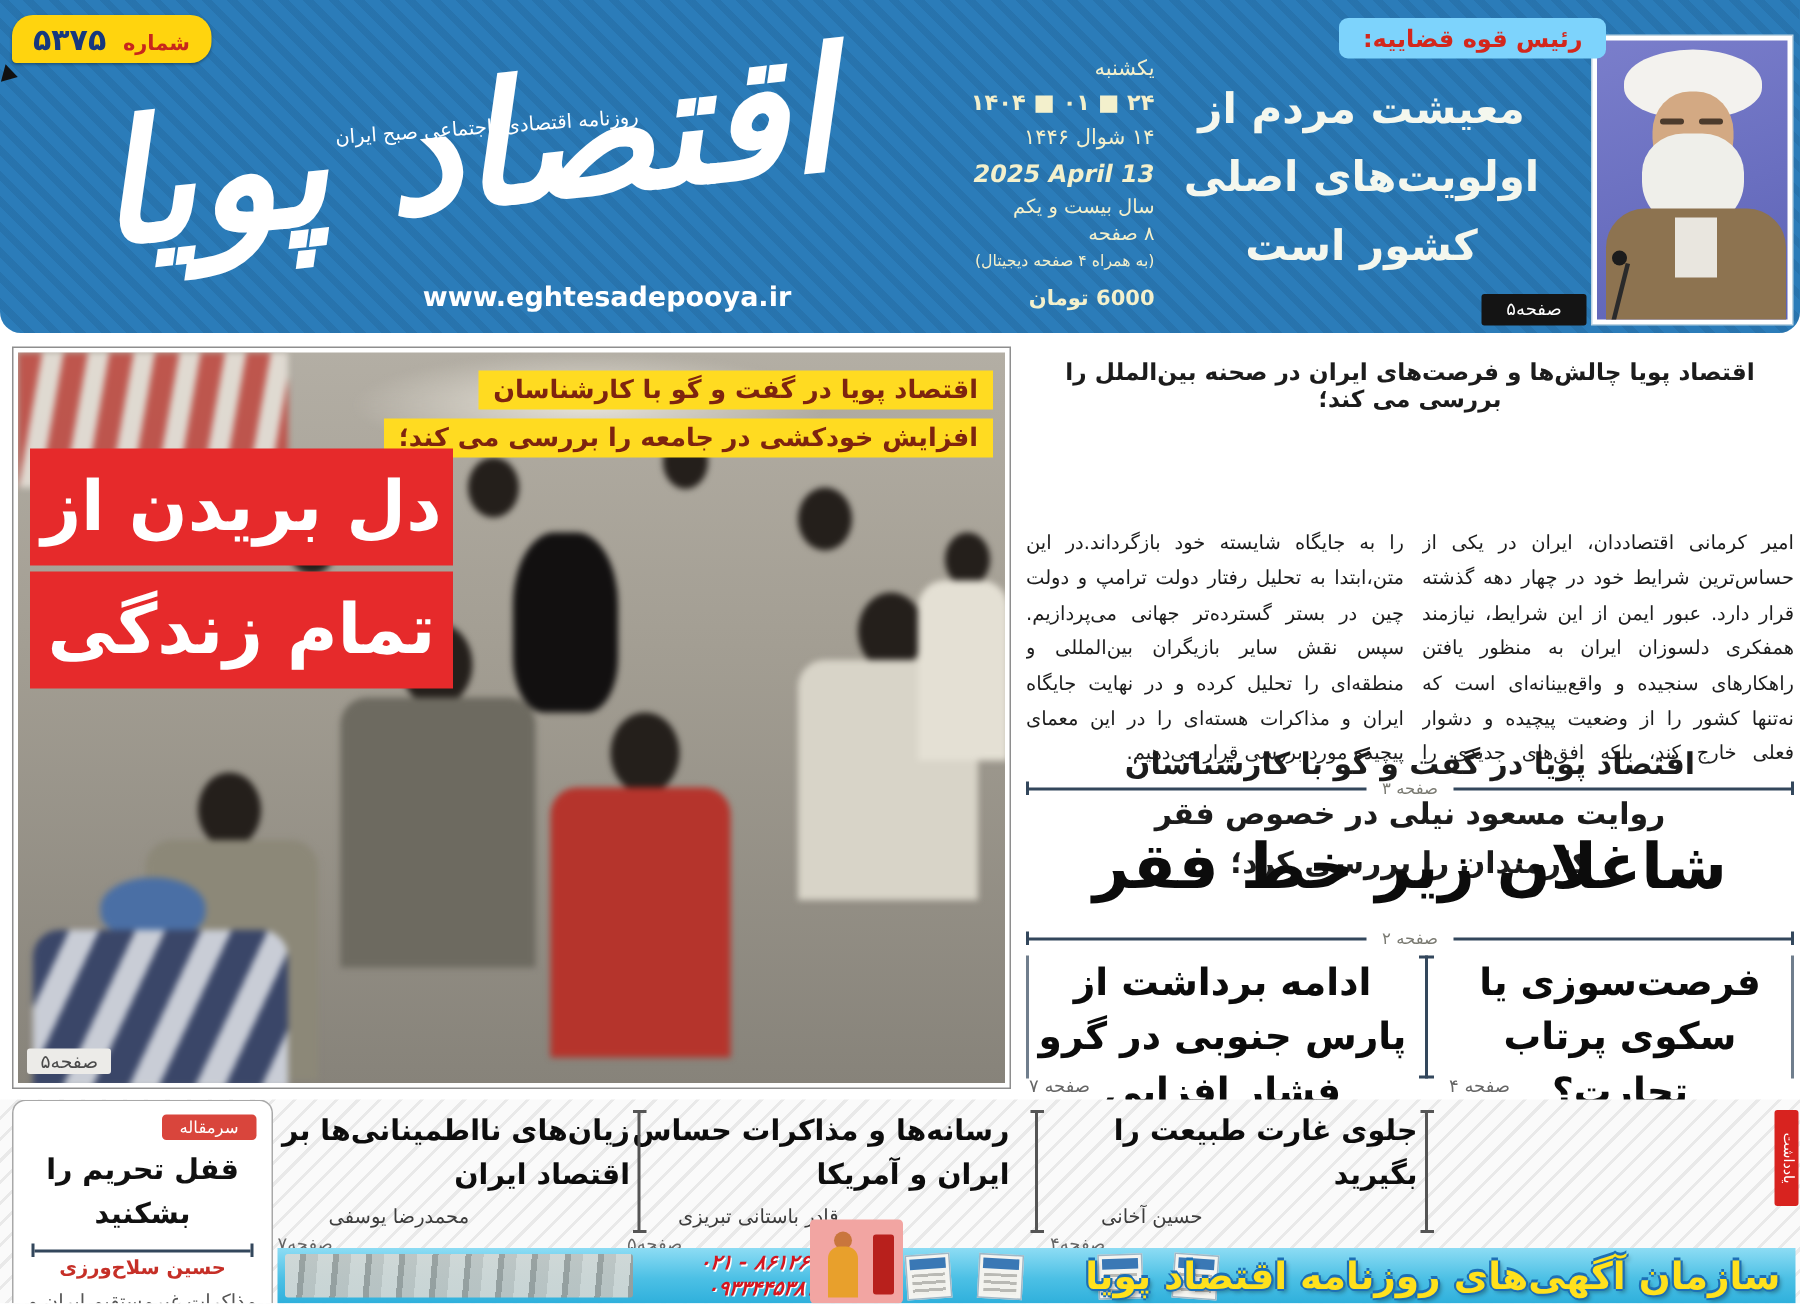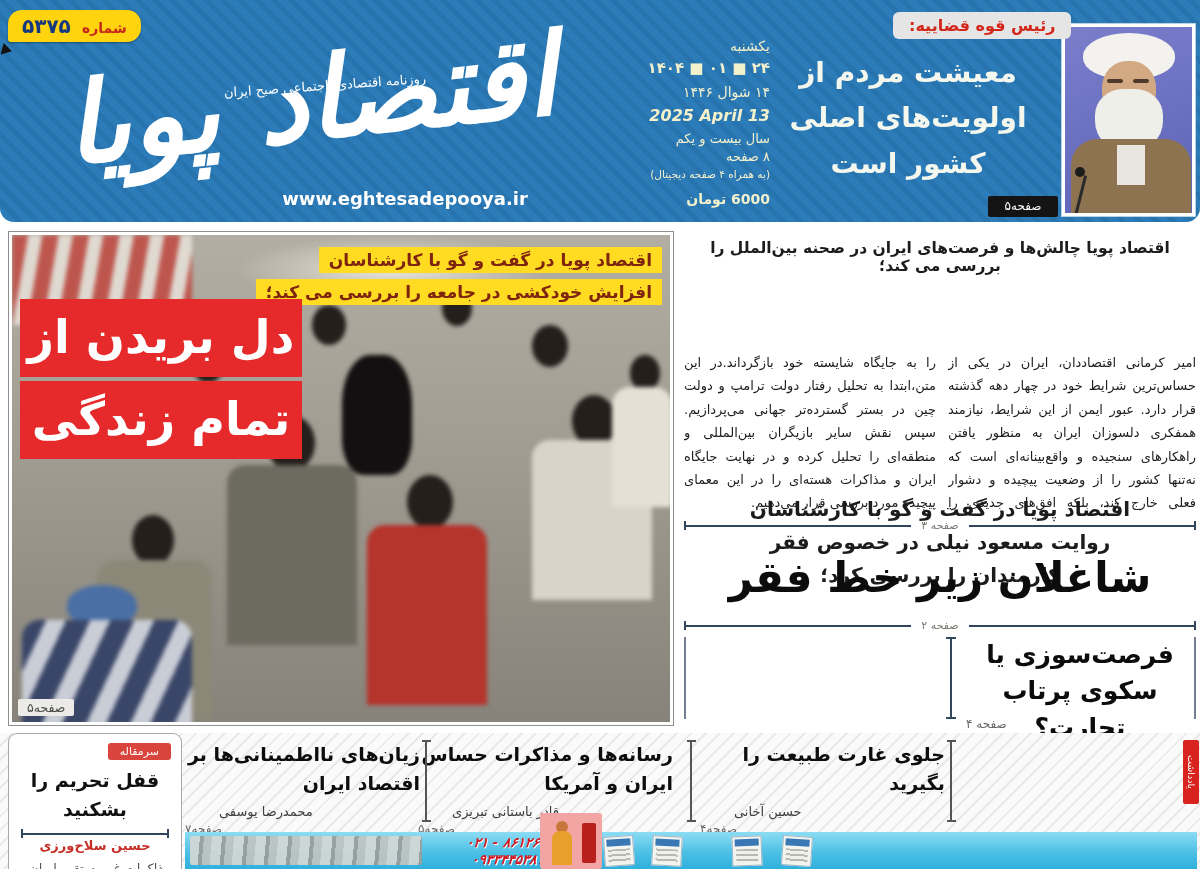--- a/index.html
+++ b/index.html
@@ -30,21 +30,21 @@
   .d-weekday { font-size:14px; }
   .d-fa { font-size:15px; font-weight:bold; margin-top:2px; }
   .d-hijri { font-size:14px; margin-top:2px; }
   .d-greg { font-size:16px; font-weight:bold; direction:ltr; text-align:right; margin-top:2px; font-style:italic; }
   .d-year { font-size:13px; margin-top:2px; }
   .d-pages { font-size:13px; }
   .d-digital { font-size:10.5px; }
   .d-price { font-size:14px; font-weight:bold; margin-top:7px; }
 
   
-  .jud-badge { position:absolute; left:893px; top:12px; background:#e5e5e5; color:#d3271c;
+  .jud-badge { position:absolute; left:893px; top:12px; background:#7dd3fc; color:#d3271c;
     font-size:16px; font-weight:bold; padding:4px 16px; border-radius:6px; z-index:5; }
   .jud-headline { position:absolute; left:760px; top:50px; width:296px; color:#f4f7ee;
     font-size:28px; font-weight:bold; text-align:center; line-height:1.62; }
   .jud-pagebadge { position:absolute; left:988px; top:196px; width:70px; height:21px; background:#141414;
     color:#fff; font-size:12px; text-align:center; line-height:21px; border-radius:2px; }
   .cleric-frame { position:absolute; left:1062px; top:24px; width:133px; height:192px; background:#fff;
     padding:3px; box-shadow:0 0 0 1px #bcd3e2; }
   .cleric { position:relative; width:100%; height:100%; overflow:hidden;
     background:linear-gradient(160deg,#7a7ecb 0%, #6a6fc0 55%, #5d63b5 100%); }
   .cleric .turban { position:absolute; left:18px; top:6px; width:92px; height:46px; background:#f3f2ee; border-radius:50% 50% 45% 45%; }
@@ -277,20 +277,24 @@
       <span class="cap"></span>
         <span class="ln"></span>
       <span class="lab">صفحه ۲</span>
       <span class="ln"></span>
         <span class="cap"></span>
     </div>
 
     <div class="row3">
       <div class="edge-tick et-l"></div>
       <div class="edge-tick et-r"></div>
+      <div class="cell cell-left">
+        <div class="hl">ادامه برداشت از پارس جنوبی در گرو فشار افزایی</div>
+        <div class="pg">صفحه ۷</div>
+      </div>
       <div class="vdiv"></div>
       <div class="cell cell-right">
         <div class="hl">فرصت‌سوزی یا سکوی پرتاب تجارت؟</div>
         <div class="pg">صفحه ۴</div>
       </div>
     </div>
   </div>
 
   <div class="bottom-hatch"></div>
 
@@ -333,20 +337,21 @@
     <div class="ad-phones">
       <div>۰۲۱ - ۸۶۱۲۶۱۷۸</div>
       <div>۰۹۳۳۴۴۵۳۸۱۷</div>
     </div>
     <div class="ad-thumbs">
       <div class="thumb t1"></div>
         <div class="thumb t2"></div>
         <div class="thumb t3"></div>
         <div class="thumb t4"></div>
     </div>
+    <div class="ad-title">سازمان آگهی‌های روزنامه اقتصاد پویا</div>
   </div>
   <div class="ad-pink">
     <div class="fighead"></div>
       <div class="fig"></div>
       <div class="bar"></div>
   </div>
 
 </div>
 
 </body></html>

